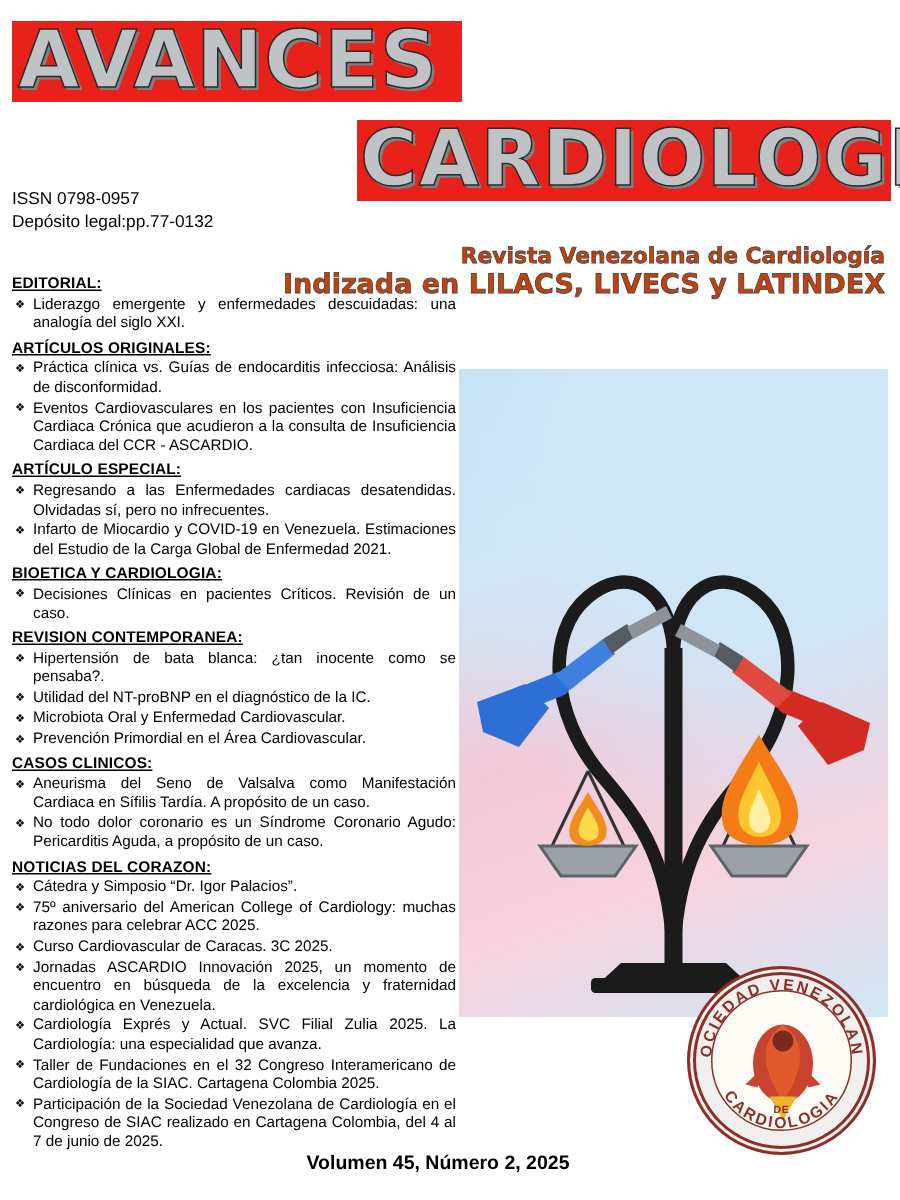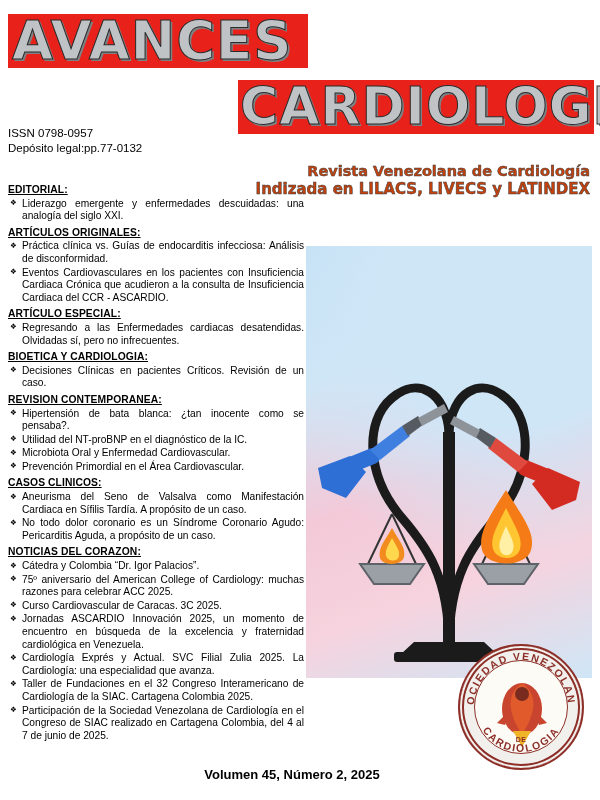--- a/index.html
+++ b/index.html
@@ -82,21 +82,21 @@
     font-weight: bold;
     color: #c2410c;
     margin-top: 26px;
     -webkit-text-stroke: 0.5px #3c3f42;
   }
   .subtitle-1 {
     font-size: 14.5px;
     line-height: 18px;
   }
   .subtitle-2 {
-    font-size: 15px;
+    font-size: 18px;
     line-height: 19px;
   }
 
   
   .content {
     position: relative;
     padding: 0 8px;
   }
   .toc {
     width: 296px;
@@ -226,40 +226,41 @@
           <li>Liderazgo emergente y enfermedades descuidadas: una analogía del siglo XXI.</li>
         </ul>
         <div class="section-head">ARTÍCULOS ORIGINALES:</div>
         <ul class="items">
           <li>Práctica clínica vs. Guías de endocarditis infecciosa: Análisis de disconformidad.</li>
           <li>Eventos Cardiovasculares en los pacientes con Insuficiencia Cardiaca Crónica que acudieron a la consulta de Insuficiencia Cardiaca del CCR - ASCARDIO.</li>
         </ul>
         <div class="section-head">ARTÍCULO ESPECIAL:</div>
         <ul class="items">
           <li>Regresando a las Enfermedades cardiacas desatendidas. Olvidadas sí, pero no infrecuentes.</li>
+          <li>Infarto de Miocardio y COVID-19 en Venezuela. Estimaciones del Estudio de la Carga Global de Enfermedad 2021.</li>
         </ul>
         <div class="section-head">BIOETICA Y CARDIOLOGIA:</div>
         <ul class="items">
           <li>Decisiones Clínicas en pacientes Críticos. Revisión de un caso.</li>
         </ul>
         <div class="section-head">REVISION CONTEMPORANEA:</div>
         <ul class="items">
           <li>Hipertensión de bata blanca: ¿tan inocente como se pensaba?.</li>
           <li>Utilidad del NT-proBNP en el diagnóstico de la IC.</li>
           <li>Microbiota Oral y Enfermedad Cardiovascular.</li>
           <li>Prevención Primordial en el Área Cardiovascular.</li>
         </ul>
         <div class="section-head">CASOS CLINICOS:</div>
         <ul class="items">
           <li>Aneurisma del Seno de Valsalva como Manifestación Cardiaca en Sífilis Tardía. A propósito de un caso.</li>
           <li>No todo dolor coronario es un Síndrome Coronario Agudo: Pericarditis Aguda, a propósito de un caso.</li>
         </ul>
         <div class="section-head">NOTICIAS DEL CORAZON:</div>
         <ul class="items">
-          <li>Cátedra y Colombia “Dr. Igor Palacios”.</li>
+          <li>Cátedra y Simposio “Dr. Igor Palacios”.</li>
           <li>75º aniversario del American College of Cardiology: muchas razones para celebrar ACC 2025.</li>
           <li>Curso Cardiovascular de Caracas. 3C 2025.</li>
           <li>Jornadas ASCARDIO Innovación 2025, un momento de encuentro en búsqueda de la excelencia y fraternidad cardiológica en Venezuela.</li>
           <li>Cardiología Exprés y Actual. SVC Filial Zulia 2025.  La Cardiología: una especialidad que avanza.</li>
           <li>Taller de Fundaciones en el 32 Congreso Interamericano de Cardiología de la SIAC. Cartagena Colombia 2025.</li>
           <li>Participación de la Sociedad Venezolana de Cardiología en el Congreso de SIAC realizado en Cartagena Colombia, del 4 al 7 de junio de 2025.</li>
         </ul>
       </div>
 
     <div class="illus">

